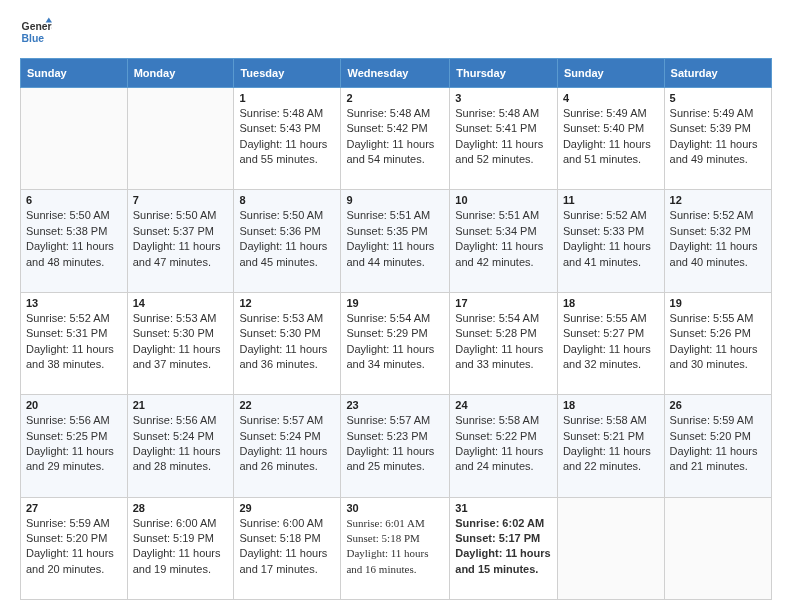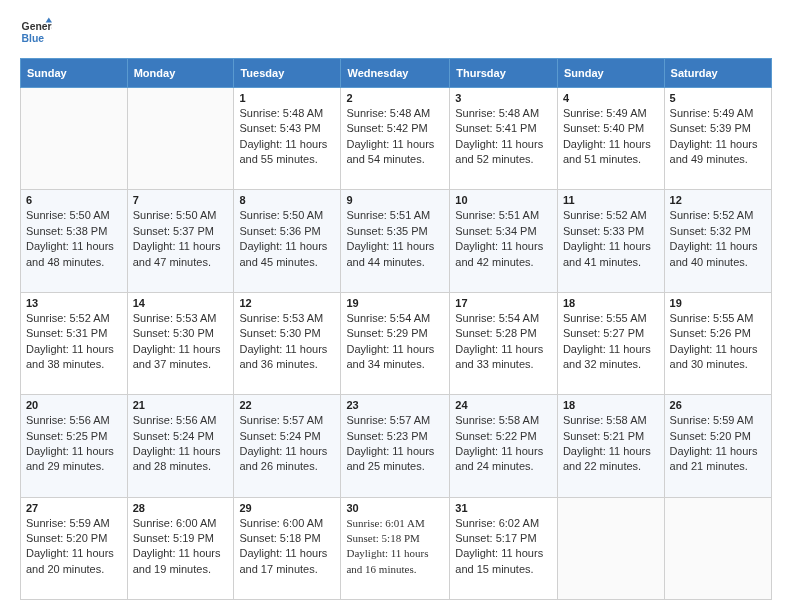--- a/index.html
+++ b/index.html
@@ -332,21 +332,21 @@
           </td>
           <td>
             <div class="day-num">30</div>
             <div class="day-info" style="white-space: pre-line; font-family: Liberation Serif, serif;">Sunrise: 6:01 AM
 Sunset: 5:18 PM
 Daylight: 11 hours
 and 16 minutes.</div>
           </td>
           <td>
             <div class="day-num">31</div>
-            <div class="day-info" style="white-space: pre-line;">Sunrise: 6:02 AM
+            <div class="day-info" style="white-space: pre-line; font-weight: bold;">Sunrise: 6:02 AM
 Sunset: 5:17 PM
 Daylight: 11 hours
 and 15 minutes.</div>
           </td>
           <td class="empty"></td>
           <td class="empty"></td>
         </tr>
       </tbody>
   </table>
 </div>

